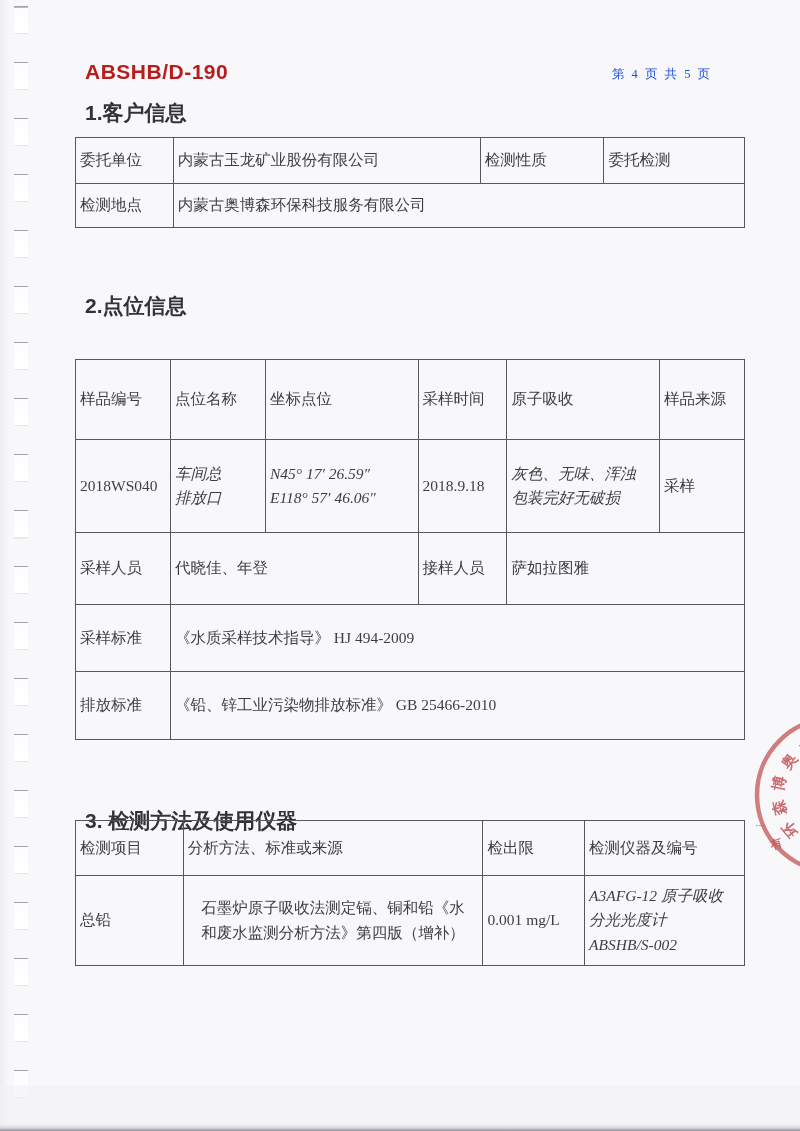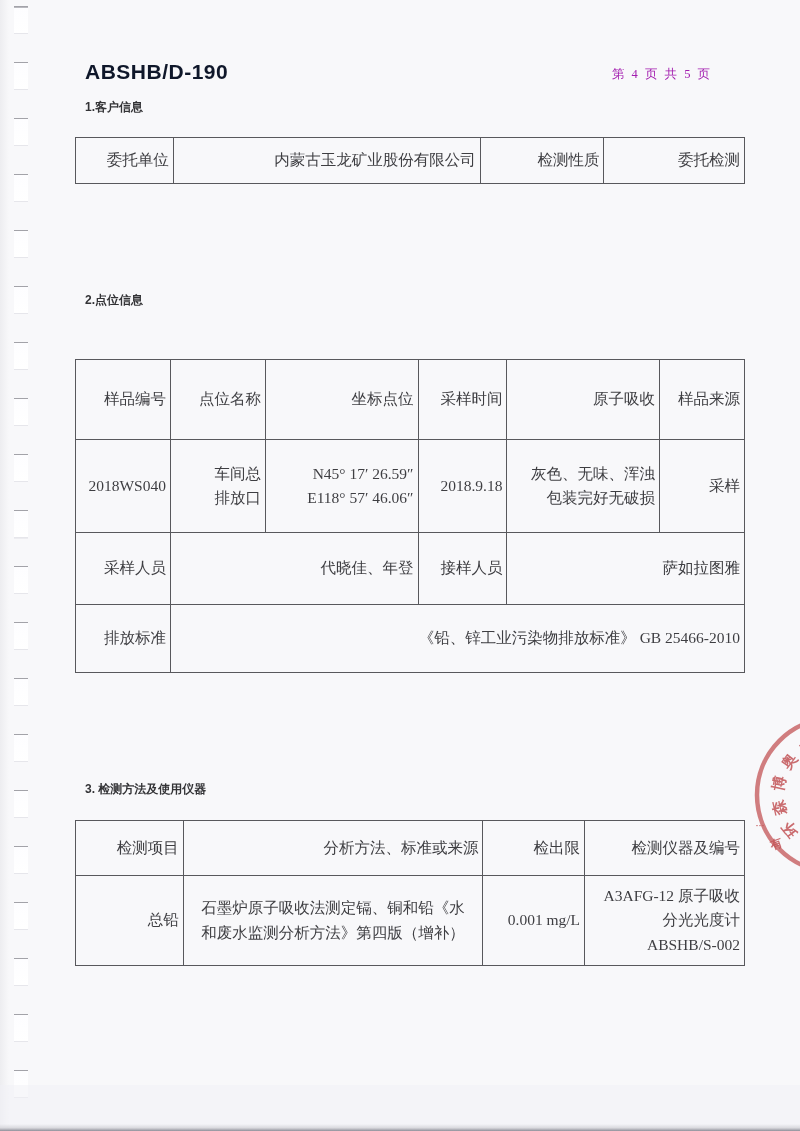--- a/index.html
+++ b/index.html
@@ -32,47 +32,47 @@
     background:linear-gradient(to bottom,rgba(230,230,234,0),#d9d9de 55%,#90909a 100%);
   }
   .faint-band{
     position:absolute;left:0;right:0;top:1085px;height:42px;
     background:#f1f1f5;opacity:.55;
   }
 
   .doc-code{
     position:absolute;left:85px;top:60px;
     font-family:"Liberation Sans","DejaVu Sans",sans-serif;
-    font-weight:700;font-size:21px;letter-spacing:.5px;color:#0f172a;
+    font-weight:700;font-size:21px;letter-spacing:.5px;color:#b91c1c;
   }
   .page-info{
     position:absolute;top:66px;right:88px;
-    font-size:12.5px;letter-spacing:2px;color:#a21caf;
+    font-size:12.5px;letter-spacing:2px;color:#1d4ed8;
   }
   .sec-title{
     position:absolute;left:85px;
     font-family:"Liberation Sans","DejaVu Sans",sans-serif;
-    font-weight:600;font-size:12px;color:#333336;
-  }
-  .s1{top:99px}.s2{top:292px}.s3{top:781px}
+    font-weight:600;font-size:21px;color:#333336;
+  }
+  .s1{top:99px}.s2{top:292px}.s3{top:807px}
 
   table{
     position:absolute;left:75px;width:670px;
     border-collapse:collapse;table-layout:fixed;
     font-size:15.5px;color:#3e3e42;
   }
   .t1{top:137px}.t2{top:359px}.t3{top:820px}
   td{
     border:1px solid #58585c;
-    text-align:right;vertical-align:middle;
+    text-align:left;vertical-align:middle;
     padding:2px 4px;line-height:1.55;
     overflow:hidden;
   }
   .t3 .method-cell{text-align:center;padding:4px 10px;}
-  .line{display:block;}
+  .line{display:block;font-style:italic;}
 
   .seal{position:absolute;left:748px;top:706px;width:180px;height:180px;}
 </style>
 </head>
 <body>
 
 <div class="page">
 
   <div class="left-edge"></div>
   <div class="holes"></div>
@@ -89,20 +89,24 @@
         <col style="width:45.9%">
         <col style="width:18.5%">
         <col style="width:21%">
       </colgroup>
     <tbody>
         <tr style="height:46px">
       <td>委托单位</td>
       <td>内蒙古玉龙矿业股份有限公司</td>
       <td>检测性质</td>
       <td>委托检测</td>
+    </tr>
+    <tr style="height:44px">
+      <td>检测地点</td>
+      <td colspan="3">内蒙古奥博森环保科技服务有限公司</td>
     </tr>
   </tbody>
     </table>
 
   <div class="sec-title s2">2.点位信息</div>
 
   <table class="t2">
     <colgroup>
         <col style="width:14.2%">
         <col style="width:14.2%">
@@ -135,20 +139,24 @@
         <span class="line">灰色、无味、浑浊</span>
         <span class="line">包装完好无破损</span>
       </td>
       <td>采样</td>
     </tr>
     <tr style="height:72px">
       <td>采样人员</td>
       <td colspan="2">代晓佳、年登</td>
       <td>接样人员</td>
       <td colspan="2">萨如拉图雅</td>
+    </tr>
+    <tr style="height:67px">
+      <td>采样标准</td>
+      <td colspan="5">《水质采样技术指导》 HJ 494-2009</td>
     </tr>
     <tr style="height:68px">
       <td>排放标准</td>
       <td colspan="5">《铅、锌工业污染物排放标准》 GB 25466-2010</td>
     </tr>
   </tbody>
     </table>
 
   <div class="sec-title s3">3. 检测方法及使用仪器</div>
 

